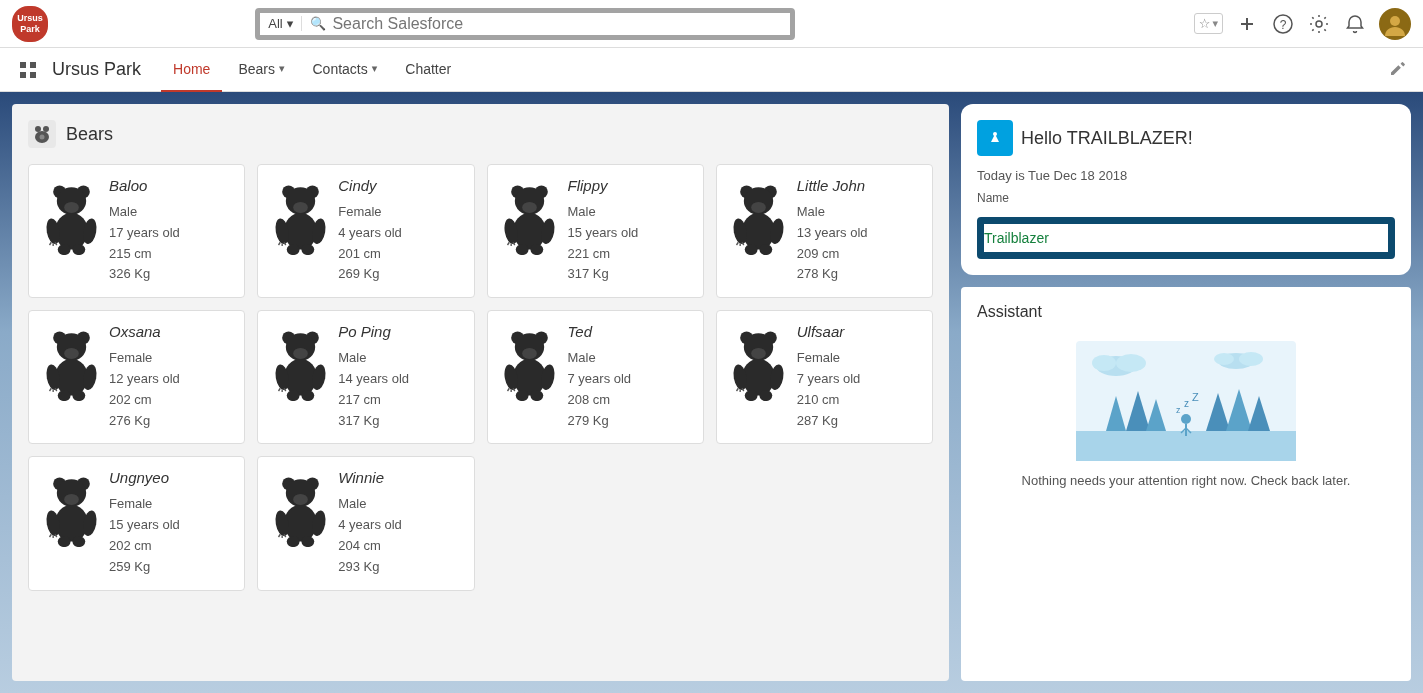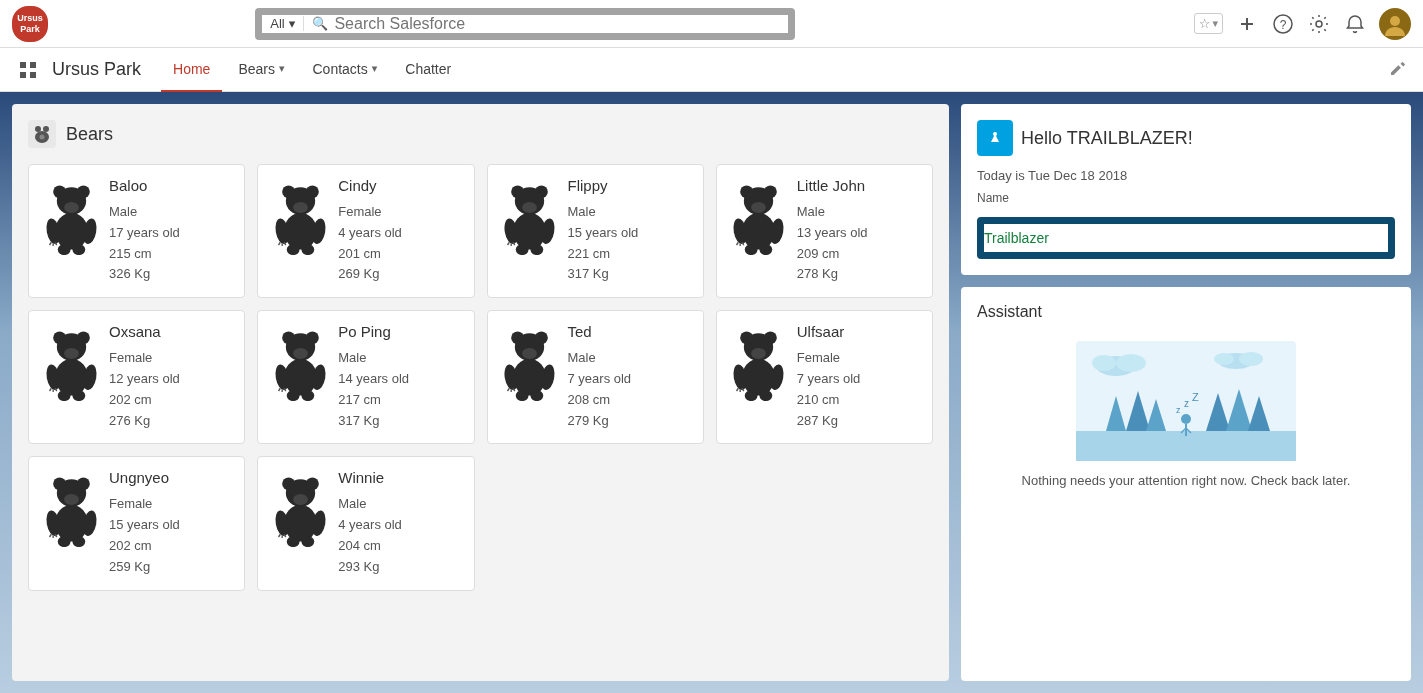--- a/index.html
+++ b/index.html
@@ -38,21 +38,21 @@
       line-height: 1.1;
       flex-shrink: 0;
       margin-right: 8px;
     }
 
     .search-bar {
       flex: 1;
       max-width: 540px;
       display: flex;
       align-items: center;
-      border: 7px solid #a3a3a3;
+      border: 5px solid #a3a3a3;
       border-radius: 4px;
       padding: 0 8px;
       height: 32px;
       margin: 0 auto;
       background: #fff;
     }
 
     .search-dropdown {
       display: flex;
       align-items: center;
@@ -217,39 +217,40 @@
 
     .bear-info {
       flex: 1;
     }
 
     .bear-name {
       font-size: 15px;
       font-weight: 500;
       color: #333;
       margin-bottom: 8px;
+      font-style: italic;
     }
 
     .bear-detail {
       font-size: 13px;
       color: #555;
       line-height: 1.6;
     }
 
     
     .right-panel {
       width: 450px;
       display: flex;
       flex-direction: column;
       gap: 12px;
     }
 
     .hello-card {
       background: #fff;
-      border-radius: 4px;
+      border-radius: 12px;
       padding: 16px;
     }
 
     .hello-header {
       display: flex;
       align-items: center;
       gap: 8px;
       margin-bottom: 12px;
     }
 

